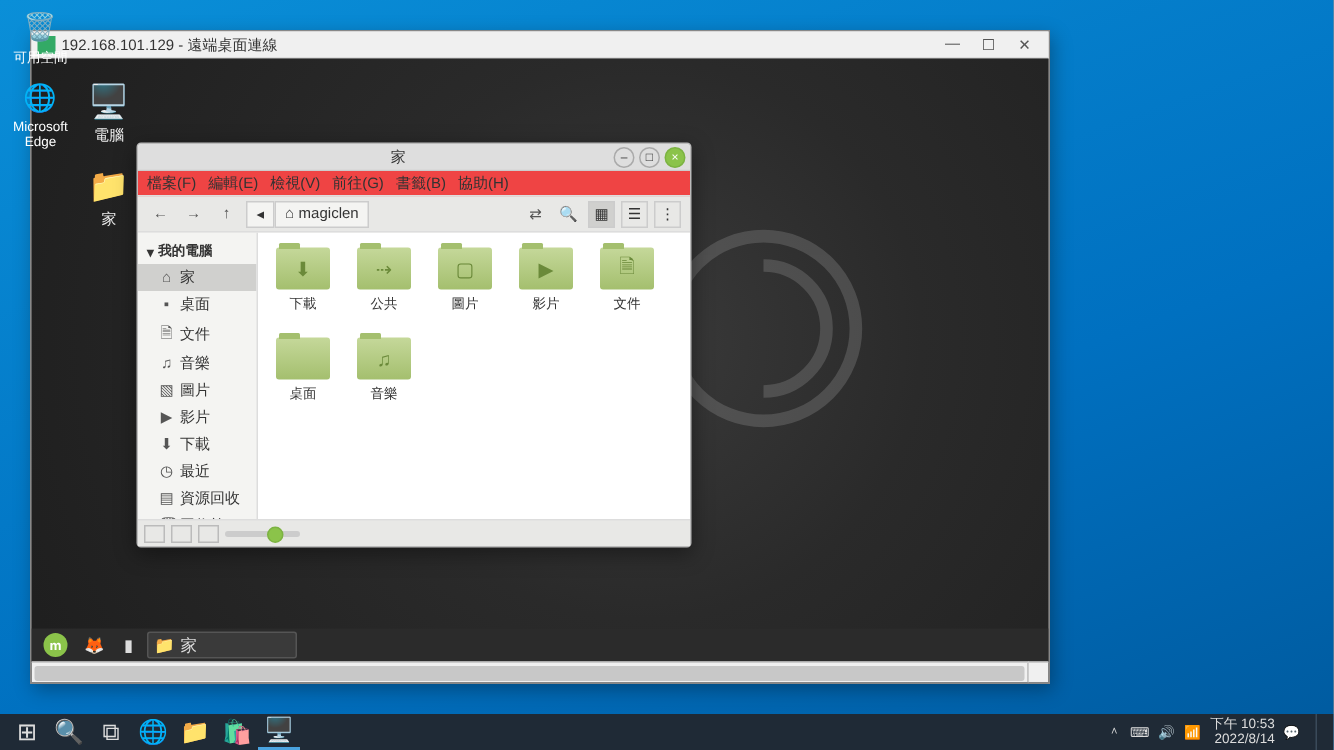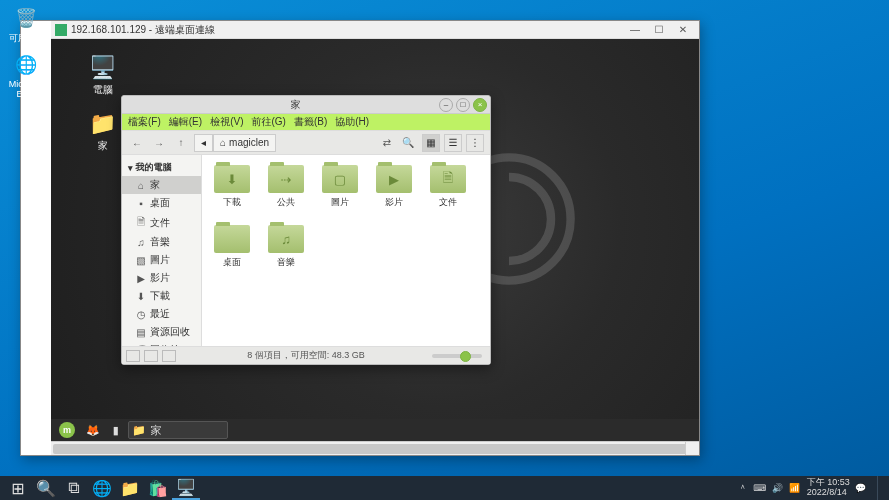--- a/index.html
+++ b/index.html
@@ -4,42 +4,42 @@
 <style>
 * { margin:0; padding:0; box-sizing:border-box; font-family:"Microsoft JhengHei","PingFang TC",sans-serif; }
 body { width:889px; height:500px; overflow:hidden; background:linear-gradient(160deg,#0a8fd8 0%,#0070c0 60%,#005a9e 100%); position:relative; }
 
 
 .host-icons { position:absolute; top:4px; left:2px; display:flex; flex-direction:column; gap:6px; z-index:1; }
 .host-icon { width:50px; display:flex; flex-direction:column; align-items:center; color:#fff; font-size:9px; text-align:center; cursor:pointer; }
 .host-icon .glyph { width:28px; height:28px; display:flex; align-items:center; justify-content:center; font-size:18px; }
 
 
-.remote-window { position:absolute; left:20px; top:20px; width:680px; height:436px; background:#fff; border:1px solid #888; box-shadow:2px 4px 12px rgba(0,0,0,.3);padding-left:30px; }
+.remote-window { position:absolute; left:20px; top:20px; width:680px; height:436px; background:#fff; border:1px solid #888; box-shadow:2px 4px 12px rgba(0,0,0,.3); }
 .remote-titlebar { height:18px; background:#f0f0f0; border-bottom:1px solid #ddd; display:flex; align-items:center; font-size:10px; color:#333; padding:0 4px; }
 .remote-titlebar .t-icon { width:12px; height:12px; background:#3a6; margin-right:4px; }
 .remote-titlebar .title { flex:1; }
 .remote-titlebar .winbtn { width:24px; text-align:center; color:#555; cursor:pointer; }
 
 .remote-body { position:relative; width:100%; height:calc(100% - 18px); background:#2a2a2a; overflow:hidden; }
 .linux-wallpaper { position:absolute; inset:0; background:radial-gradient(circle at 60% 45%,#3a3a3a 0%,#2a2a2a 40%,#1e1e1e 100%); }
 .linux-wallpaper svg { position:absolute; right:120px; top:110px; opacity:.35; }
 
 
 .linux-desktop-icons { position:absolute; top:16px; left:38px; display:flex; flex-direction:column; gap:14px; }
 .ld-icon { display:flex; flex-direction:column; align-items:center; color:#eee; font-size:10px; cursor:pointer; }
 .ld-icon .glyph { font-size:22px; margin-bottom:2px; }
 
 
 .nemo { position:absolute; left:70px; top:56px; width:370px; height:270px; background:#e8e8e6; border:1px solid #bbb; border-radius:3px; box-shadow:0 4px 14px rgba(0,0,0,.4); display:flex; flex-direction:column; font-size:10px; color:#333; }
 .nemo-titlebar { height:18px; display:flex; align-items:center; background:#dedede; border-bottom:1px solid #ccc; border-radius:3px 3px 0 0; }
 .nemo-titlebar .nt-title { flex:1; text-align:center; font-size:10px; }
 .nemo-titlebar .nt-btn { width:14px; height:14px; margin-right:3px; border-radius:50%; border:1px solid #aaa; display:flex; align-items:center; justify-content:center; font-size:8px; cursor:pointer; }
 .nemo-titlebar .nt-close { background:#8bc34a; border-color:#7cb342; color:#fff; }
-.nemo-menubar { height:17px; display:flex; align-items:center; gap:8px; padding:0 6px; background:#bef264; border-bottom:1px solid #ddd; }
+.nemo-menubar { height:17px; display:flex; align-items:center; gap:8px; padding:0 6px; background:#ef4444; border-bottom:1px solid #ddd; }
 .nemo-menubar span { cursor:pointer; }
 .nemo-toolbar { height:24px; display:flex; align-items:center; gap:4px; padding:0 6px; background:#e8e8e6; border-bottom:1px solid #ddd; }
 .nemo-toolbar .tbtn { width:18px; height:18px; display:flex; align-items:center; justify-content:center; cursor:pointer; border-radius:2px; color:#555; }
 .nemo-toolbar .path { flex:1; display:flex; align-items:center; }
 .nemo-toolbar .path-seg { display:flex; align-items:center; height:18px; padding:0 6px; border:1px solid #ccc; background:#f4f4f2; cursor:pointer; gap:3px; }
 .nemo-toolbar .viewbtn { width:18px; height:18px; border:1px solid #ccc; display:flex; align-items:center; justify-content:center; cursor:pointer; }
 .nemo-toolbar .viewbtn.active { background:#d0d0ce; }
 .nemo-main { flex:1; display:flex; overflow:hidden; }
 .nemo-sidebar { width:80px; background:#f4f4f2; border-right:1px solid #ddd; padding:4px 0; overflow:hidden; }
 .nemo-sidebar .sec-head { font-weight:bold; font-size:9px; padding:2px 6px; display:flex; align-items:center; gap:3px; }
@@ -68,21 +68,21 @@
 .remote-scroll-h { position:absolute; left:0; right:14px; bottom:0; height:14px; background:#f0f0f0; border-top:1px solid #ccc; }
 .remote-scroll-h .thumb { position:absolute; left:2px; top:2px; height:10px; width:660px; background:#c8c8c8; border-radius:2px; }
 .remote-scroll-corner { position:absolute; right:0; bottom:0; width:14px; height:14px; background:#f0f0f0; border-left:1px solid #ccc; border-top:1px solid #ccc; }
 
 
 .win-taskbar { position:absolute; left:0; right:0; bottom:0; height:24px; background:#1f2a36; display:flex; align-items:center; padding:0 4px; }
 .win-taskbar .tb-btn { width:28px; height:24px; display:flex; align-items:center; justify-content:center; color:#ddd; cursor:pointer; }
 .win-taskbar .tb-btn.active { border-bottom:2px solid #4aa3df; }
 .win-taskbar .spacer { flex:1; }
 .win-taskbar .tray { display:flex; align-items:center; gap:6px; color:#ddd; font-size:9px; padding-right:2px; }
-.win-taskbar .clock { text-align:left; line-height:1.1; }
+.win-taskbar .clock { text-align:right; line-height:1.1; }
 .win-taskbar .show-desktop { width:6px; height:24px; border-left:1px solid #3a4a5a; margin-left:4px; }
 </style>
 </head>
 <body>
 
 <div class="host-icons">
   <div class="host-icon">
     <div class="glyph">🗑️</div>
     <span>可用空間</span>
   </div>
@@ -226,21 +226,20 @@
               <div class="label">音樂</div>
             </div>
           </div>
       </div>
       <div class="nemo-status">
         <div class="left-dock">
           <div class="d"></div>
           <div class="d"></div>
           <div class="d"></div>
         </div>
-        <div class="msg">8 個項目，可用空間: 48.3 GB</div>
         <div class="zoom"></div>
       </div>
     </div>
 
     <div class="linux-panel">
       <div class="p-btn">
           <span class="mint-logo">m</span>
         </div>
       <div class="p-btn">🦊</div>
       <div class="p-btn">▮</div>

